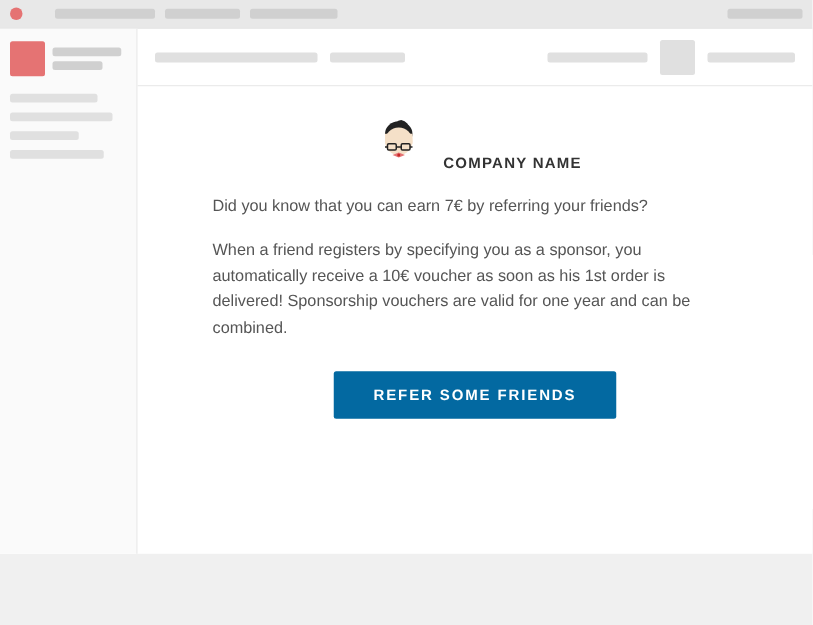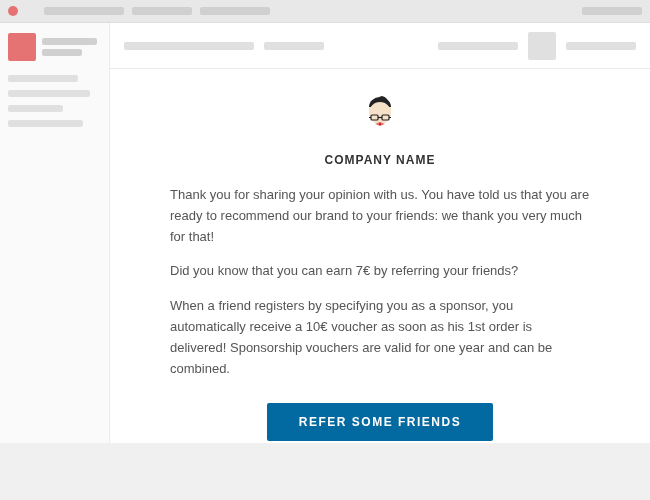--- a/index.html
+++ b/index.html
@@ -115,22 +115,22 @@
       display: flex;
       flex-direction: column;
       align-items: center;
       padding: 20px 40px;
       overflow-y: auto;
     }
 
     
     .logo-area {
       display: flex;
-      flex-direction: column;
-      align-items: center;
+      flex-direction: row;
+      align-items: flex-end;
       margin-bottom: 18px;
       gap: 12px;
     }
 
     .logo-icon {
       width: 48px;
       height: 48px;
       display: flex;
       align-items: center;
       justify-content: center;
@@ -252,21 +252,20 @@
             <line x1="31" y1="26.5" x2="33" y2="26.5" stroke="#222" stroke-width="1.2"></line>
 
             <polygon points="17,33 22,31 27,33 22,35" fill="#e57373"></polygon>
             <circle cx="22" cy="33" r="1.2" fill="#c62828"></circle>
           </svg>
         </div>
         <div class="company-name">COMPANY NAME</div>
       </div>
 
       <div class="email-text">
-        <p>Thank you for sharing your opinion with us. You have told us that you are ready to recommend our brand to your friends: we thank you very much for that!</p>
         <p>Did you know that you can earn 7€ by referring your friends?</p>
         <p>When a friend registers by specifying you as a sponsor, you automatically receive a 10€ voucher as soon as his 1st order is delivered! Sponsorship vouchers are valid for one year and can be combined.</p>
       </div>
 
       <div class="cta-area">
         <button class="cta-button">REFER SOME FRIENDS</button>
       </div>
 
     </div>
   </div>

